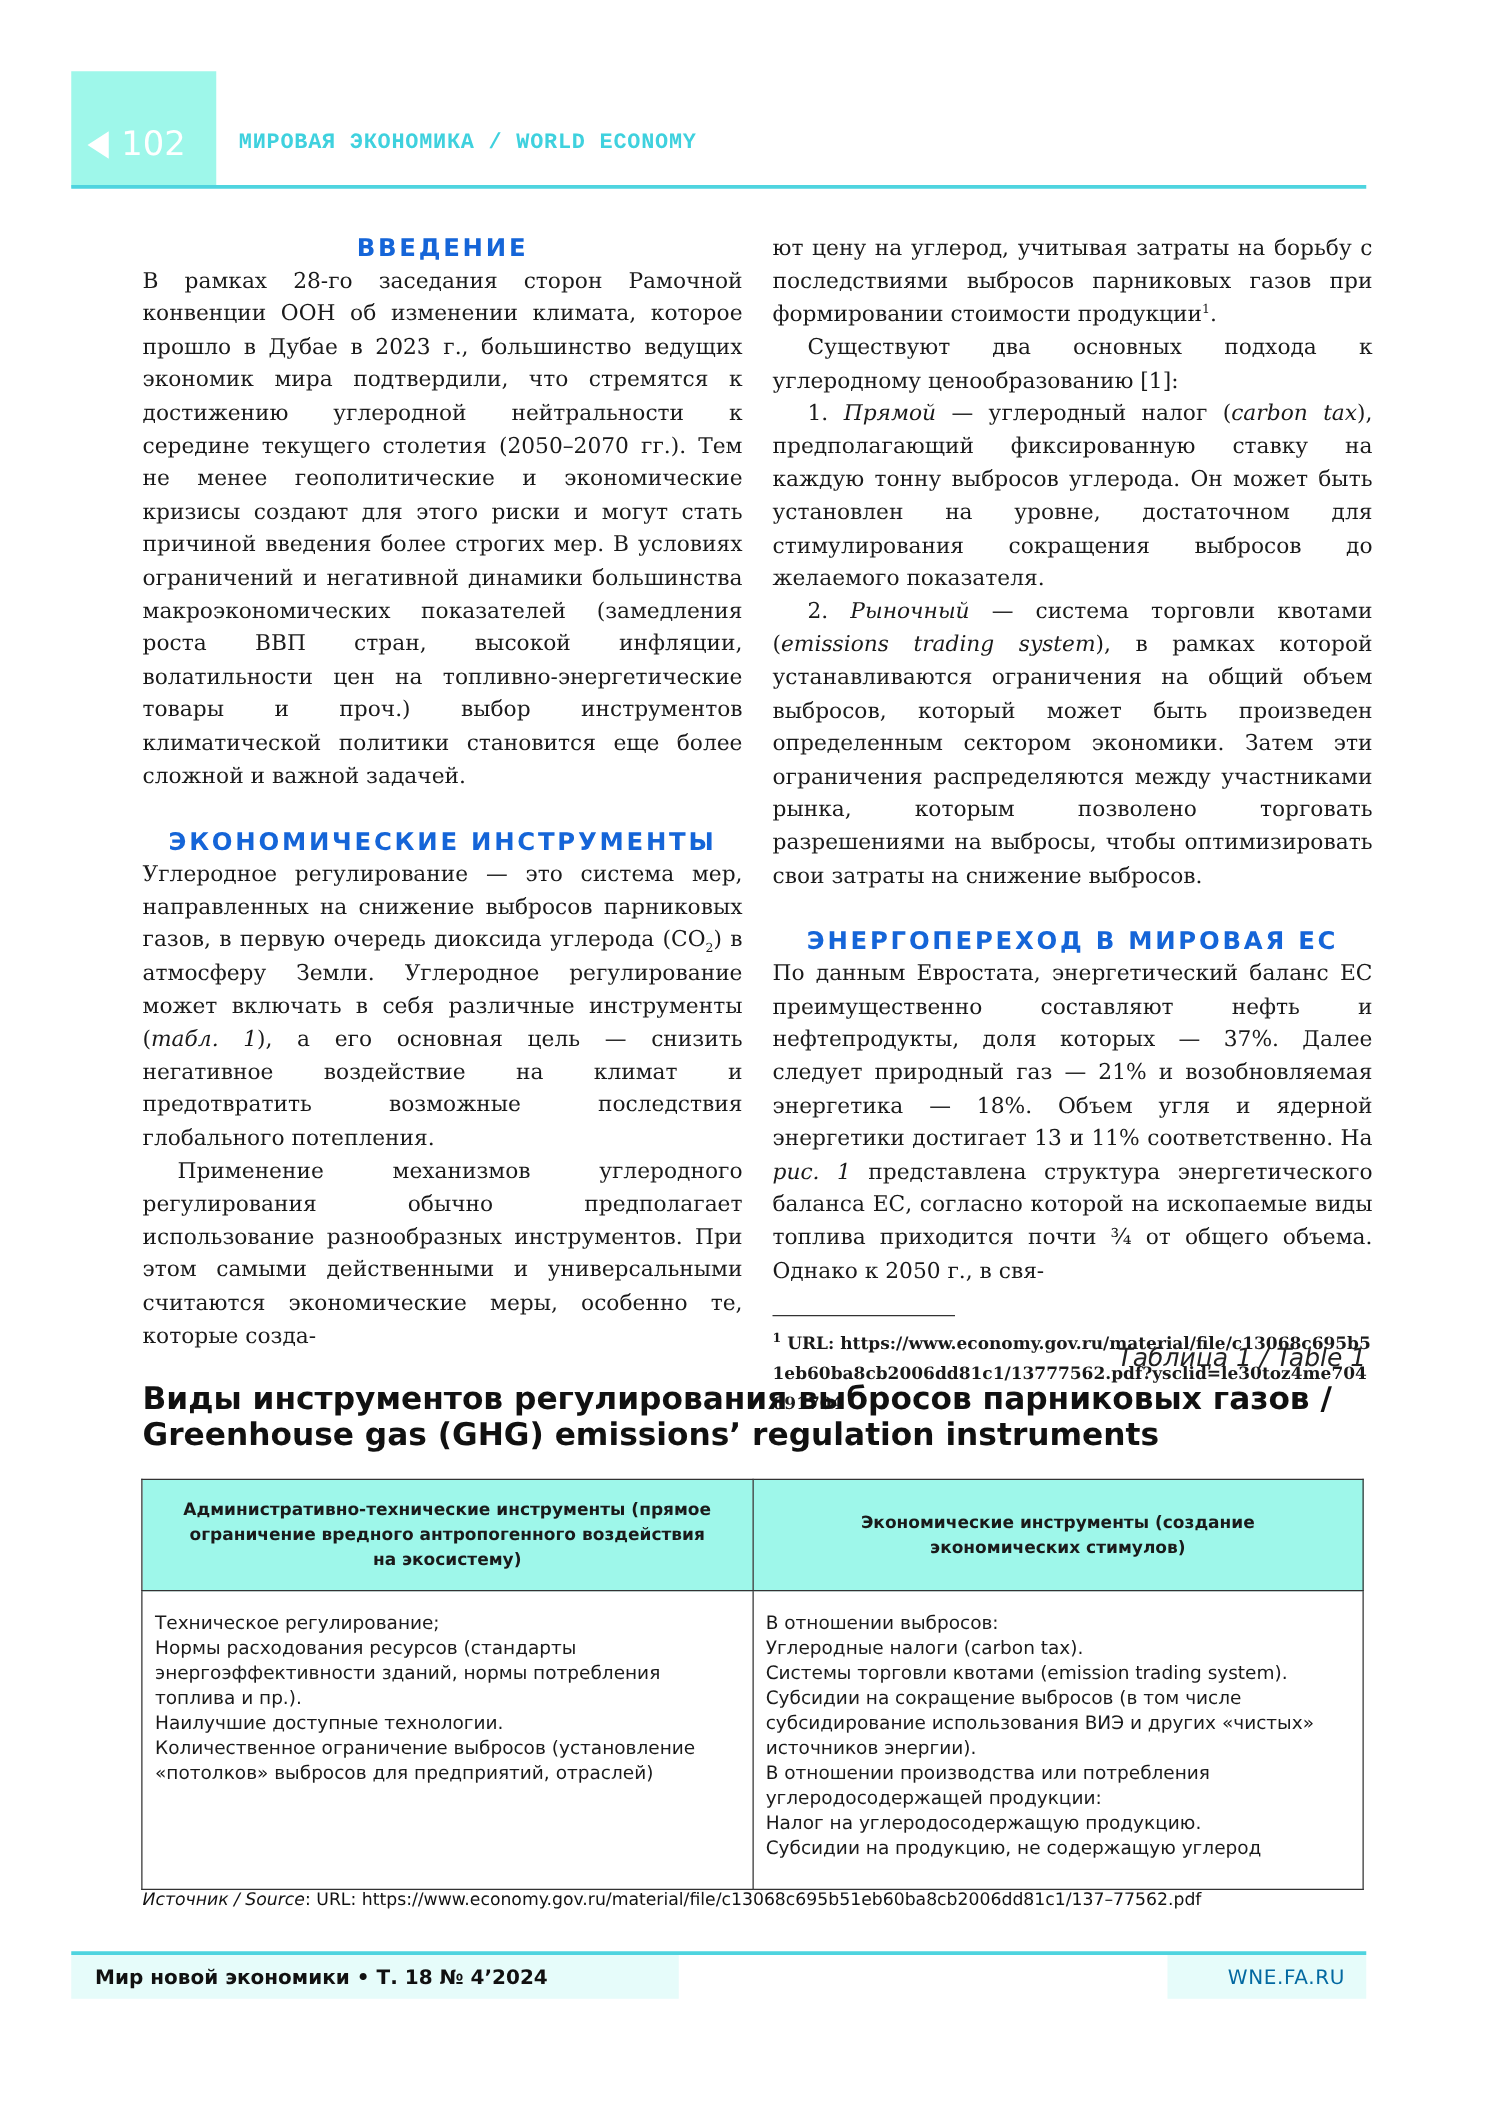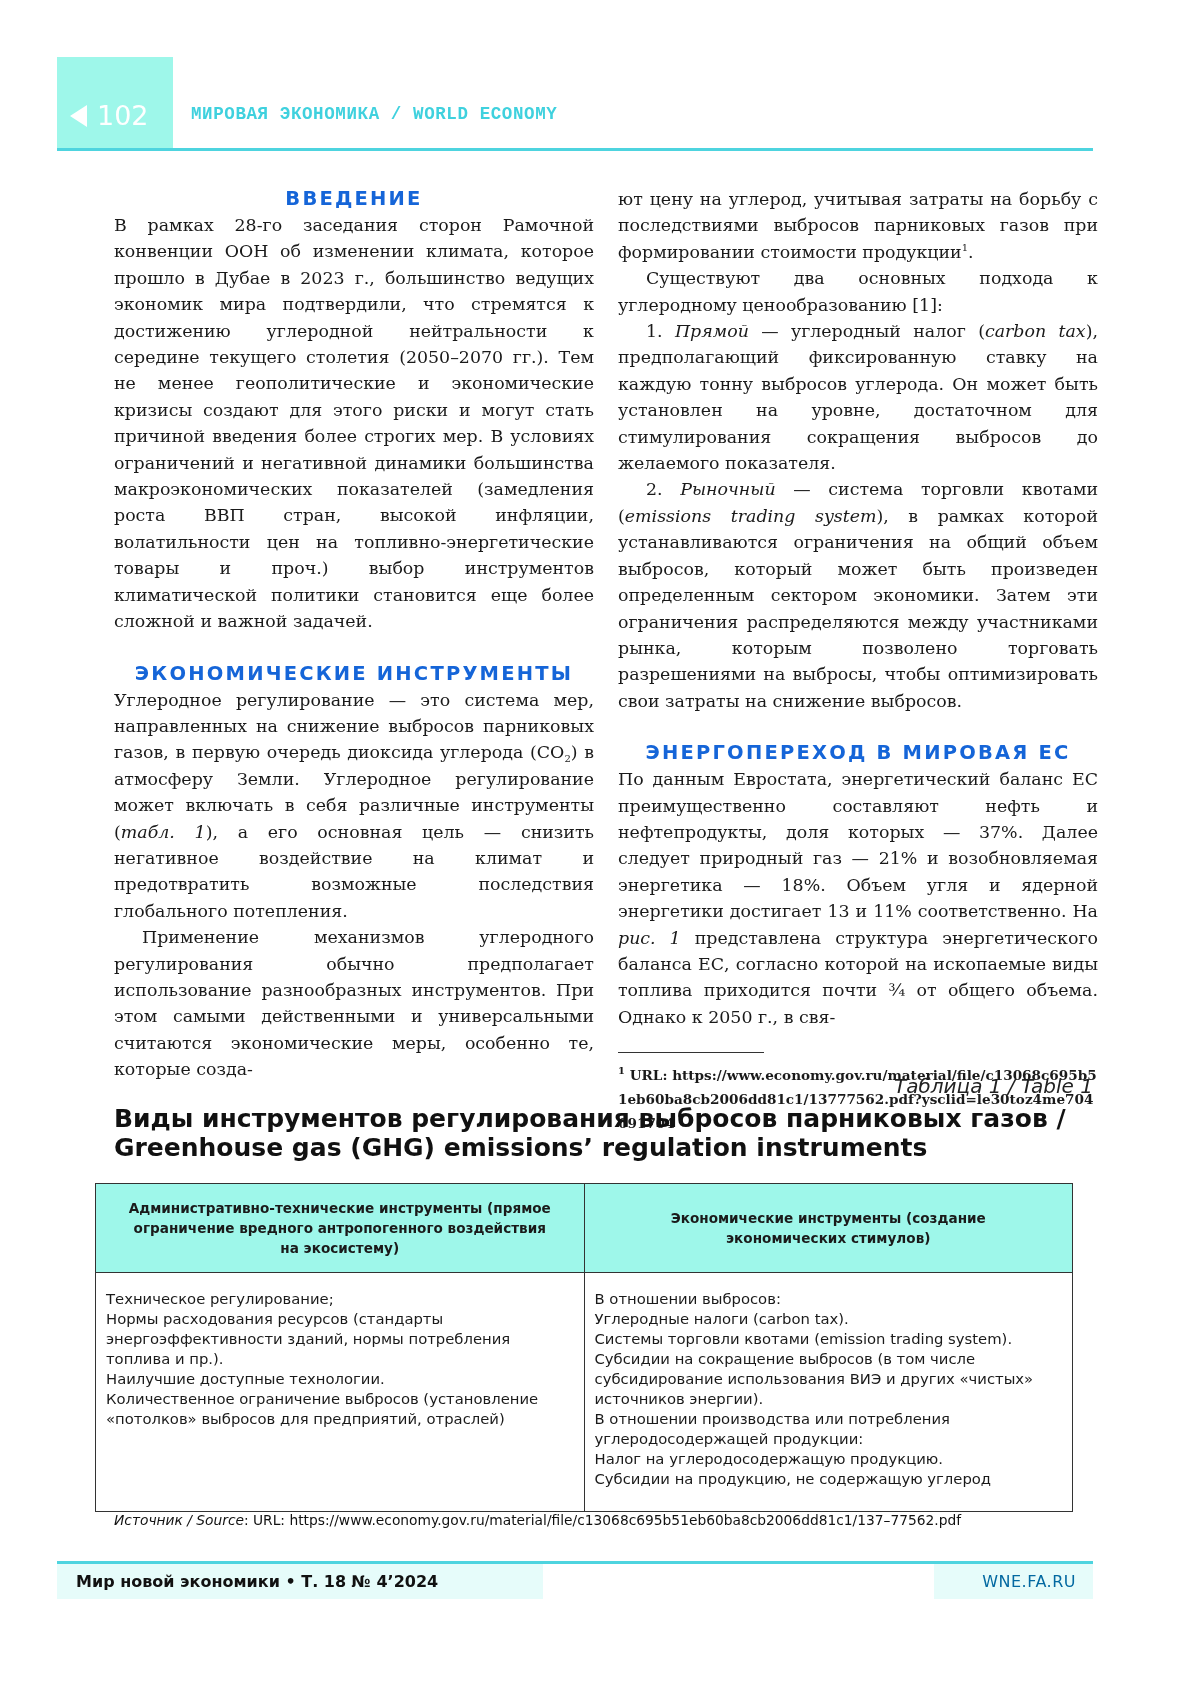--- a/index.html
+++ b/index.html
@@ -17,21 +17,21 @@
   .indent { text-indent: 28px; }
   .h-sec { font-family: "DejaVu Sans", sans-serif; font-weight: bold; color: #1565d8; text-align: center; font-size: 19.5px; letter-spacing: 2.2px; line-height: 26px; margin: 0; }
   .gap { height: 26px; }
   sup { font-size: 10px; line-height: 0; }
   sub { font-size: 10px; line-height: 0; }
   .fn-rule { width: 146px; height: 1px; background: #333; margin: 22px 0 10px 0; }
   .footnote { font-size: 13.6px; line-height: 24px; text-align: left; word-break: break-all; font-weight: bold; }
 
   .tbl-label { position: absolute; right: 107px; top: 1074px; font-family: "DejaVu Sans", sans-serif; font-style: italic; font-size: 20px; color: #222; margin-left: 44px; }
   .tbl-title { position: absolute; left: 114px; width: 980px; top: 1104px; font-family: "DejaVu Sans", sans-serif; font-weight: bold; font-size: 25px; line-height: 29px; color: #111; }
-  table.instr { position: absolute; left: 95px; top: 1183px; width: 978px; border-collapse: collapse; font-family: "DejaVu Sans", sans-serif; }
+  table.instr { position: absolute; left: 113px; top: 1183px; width: 978px; border-collapse: collapse; font-family: "DejaVu Sans", sans-serif; }
   table.instr th { background: #9ef7ea; border: 1.5px solid #333; font-size: 13.6px; font-weight: bold; line-height: 20px; height: 88px; padding: 0 30px; text-align: center; vertical-align: middle; }
   table.instr td { border: 1.5px solid #333; font-size: 14.8px; line-height: 20px; vertical-align: top; padding: 16px 10px 12px 10px; height: 210px; }
   table.instr td div { margin: 0; }
   .source { position: absolute; left: 114px; top: 1512px; font-family: "DejaVu Sans", sans-serif; font-size: 13.8px; color: #111; }
   .source i { font-style: italic; }
 
   .foot-rule { position: absolute; left: 57px; top: 1561px; width: 1036px; height: 3px; background: #4ed4df; }
   .foot-left-bg { position: absolute; left: 57px; top: 1564px; width: 486px; height: 35px; background: #e6fcfa; }
   .foot-right-bg { position: absolute; left: 934px; top: 1564px; width: 159px; height: 35px; background: #e6fcfa; }
   .foot-left { position: absolute; left: 76px; top: 1572px; font-family: "DejaVu Sans", sans-serif; font-weight: bold; font-size: 16px; color: #111; }

